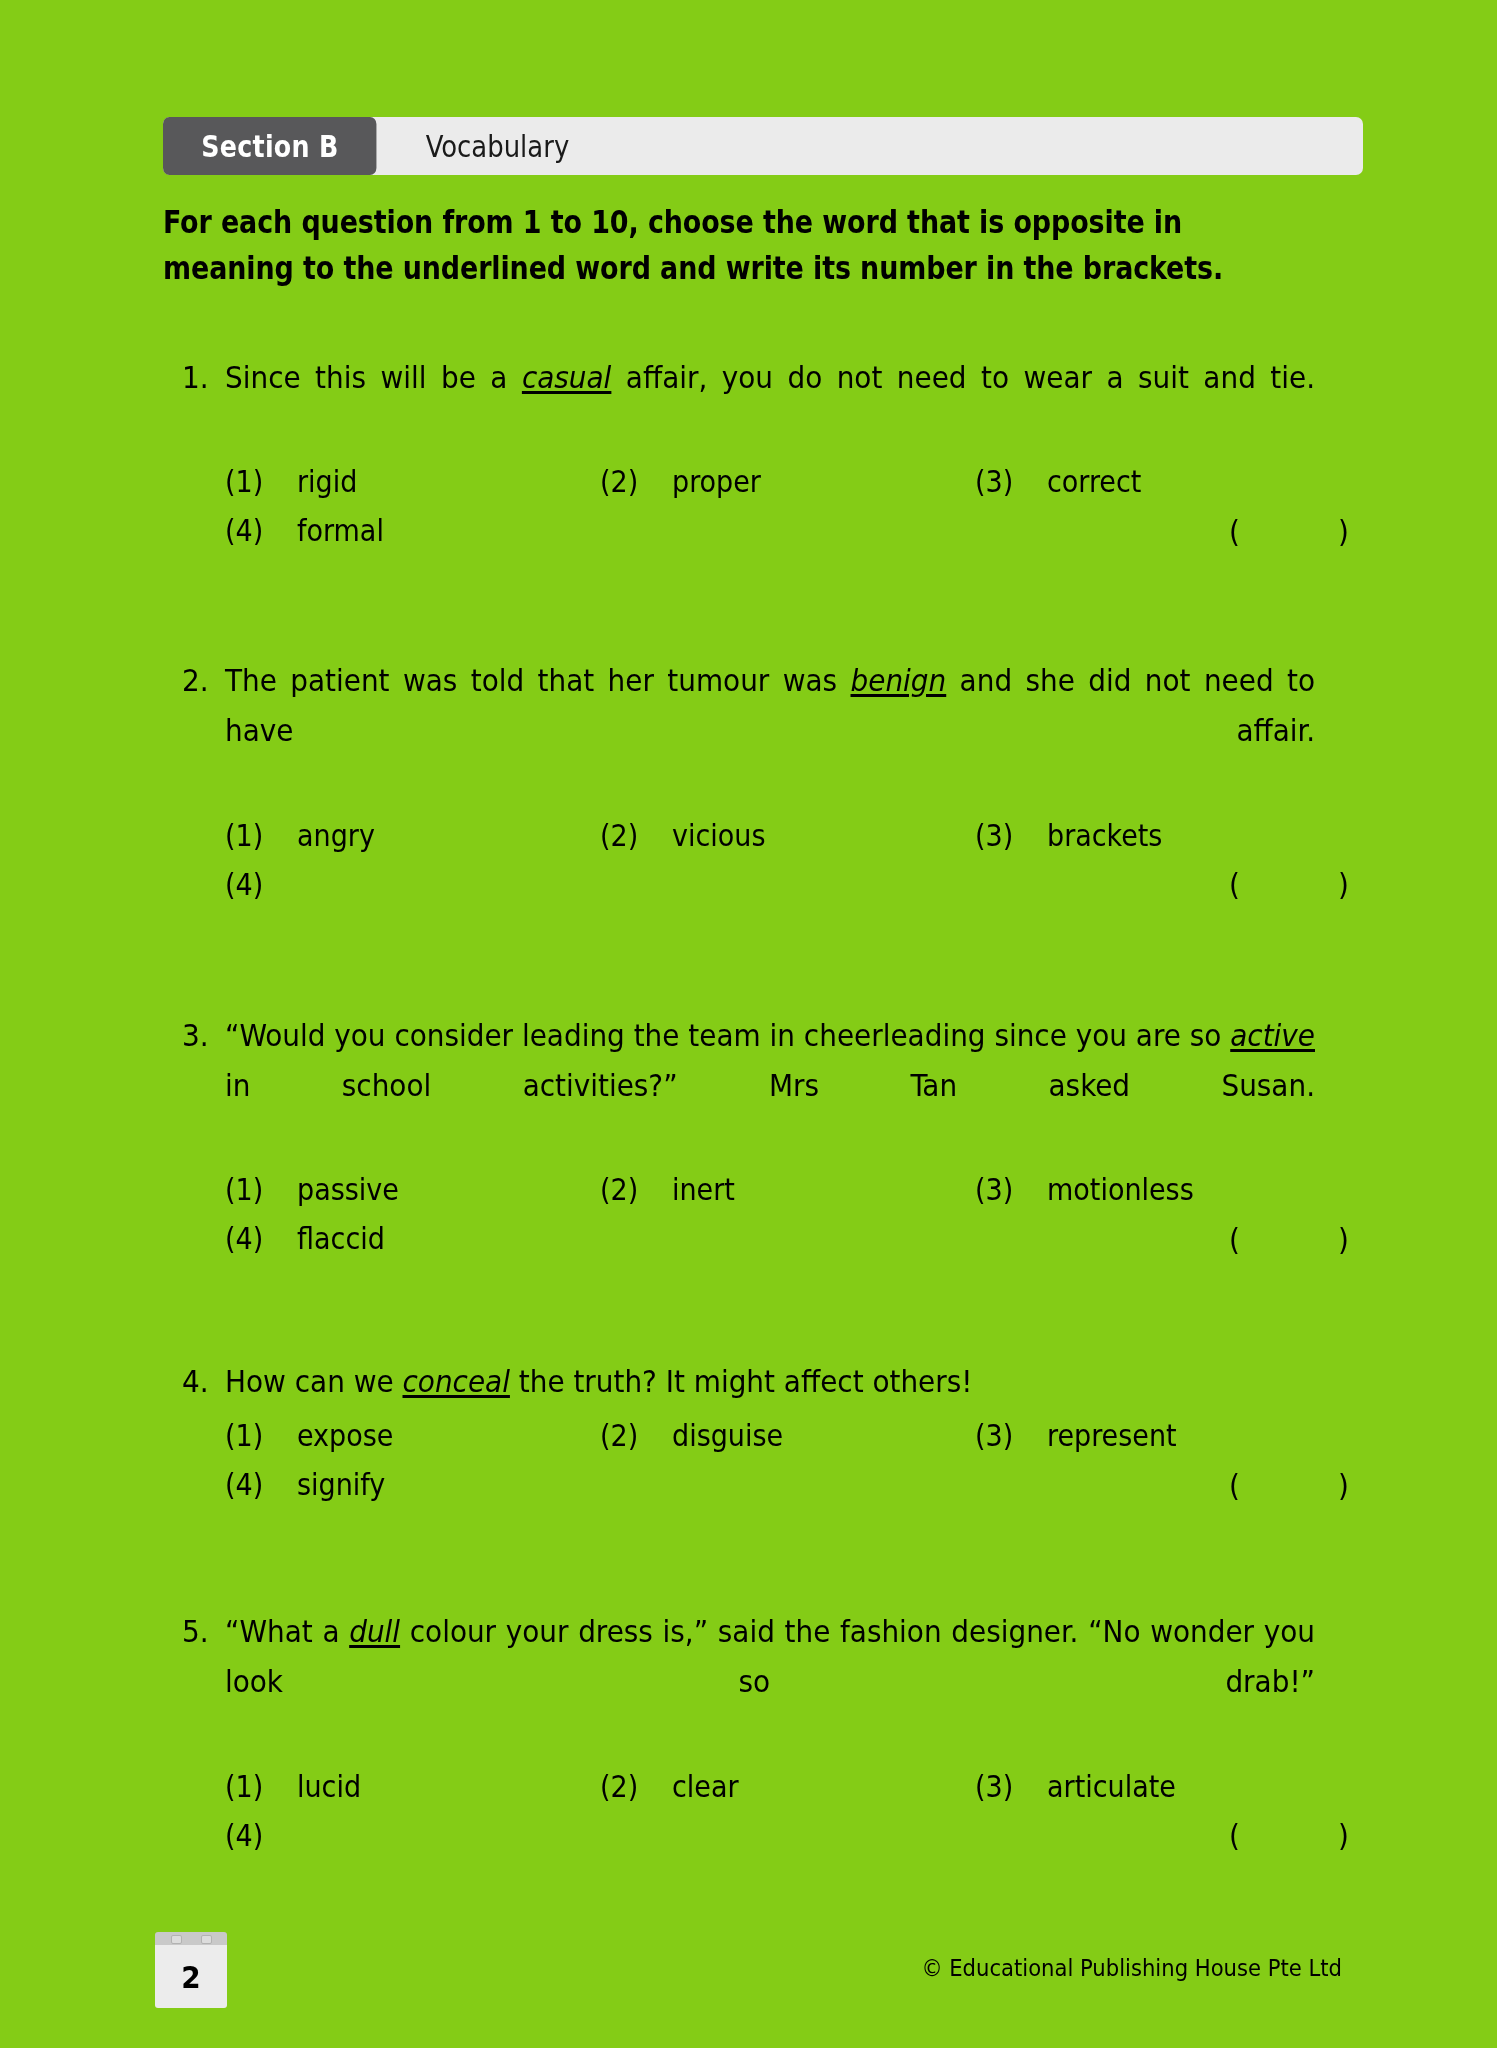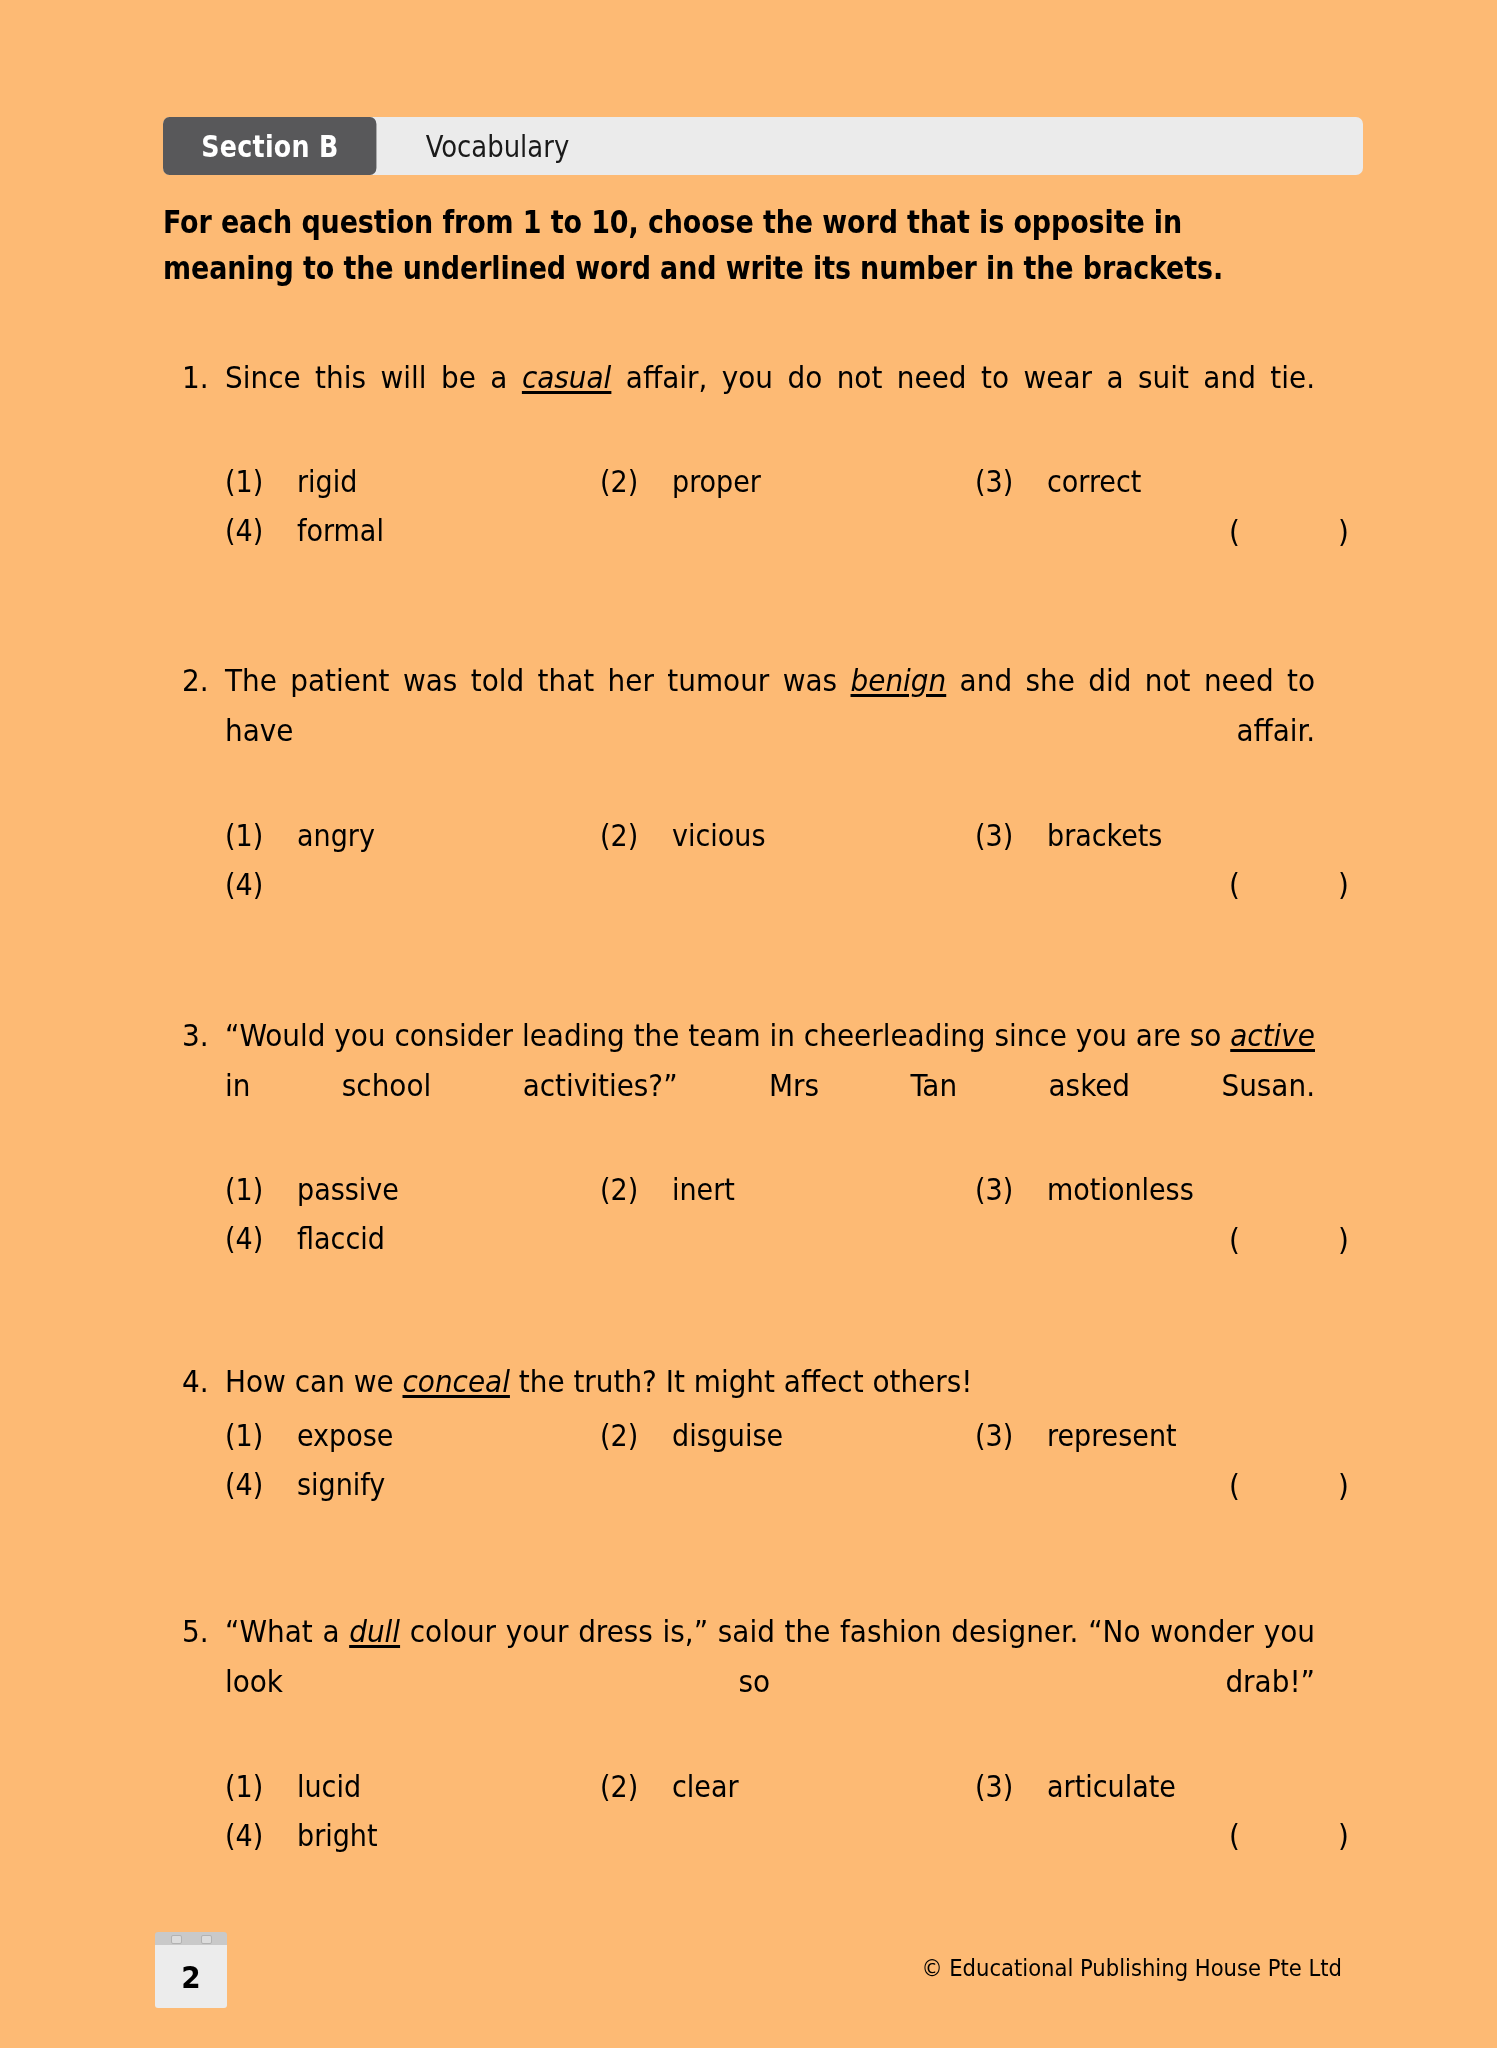--- a/index.html
+++ b/index.html
@@ -11,21 +11,21 @@
     width: 1497px;
     height: 2048px;
     font-family: "DejaVu Sans", sans-serif;
     color: #000000;
     position: relative;
     overflow: hidden;
   }
   .page {
     position: absolute;
     inset: 0;
-    background: #fdba74;
+    background: #84cc16;
   }
 
   
   .section-bar {
     position: absolute;
     left: 163px;
     top: 117px;
     width: 1200px;
     height: 58px;
     display: flex;
@@ -371,21 +371,20 @@
         <div class="opt">
             <span class="opt-key">(2)</span>
             <span class="opt-text">clear</span>
           </div>
         <div class="opt">
             <span class="opt-key">(3)</span>
             <span class="opt-text">articulate</span>
           </div>
         <div class="opt">
             <span class="opt-key">(4)</span>
-            <span class="opt-text">bright</span>
           </div>
         <div class="answer-bracket">
             <span>(</span>
             <span>)</span>
           </div>
       </div>
     </div>
 
   </div>
 

